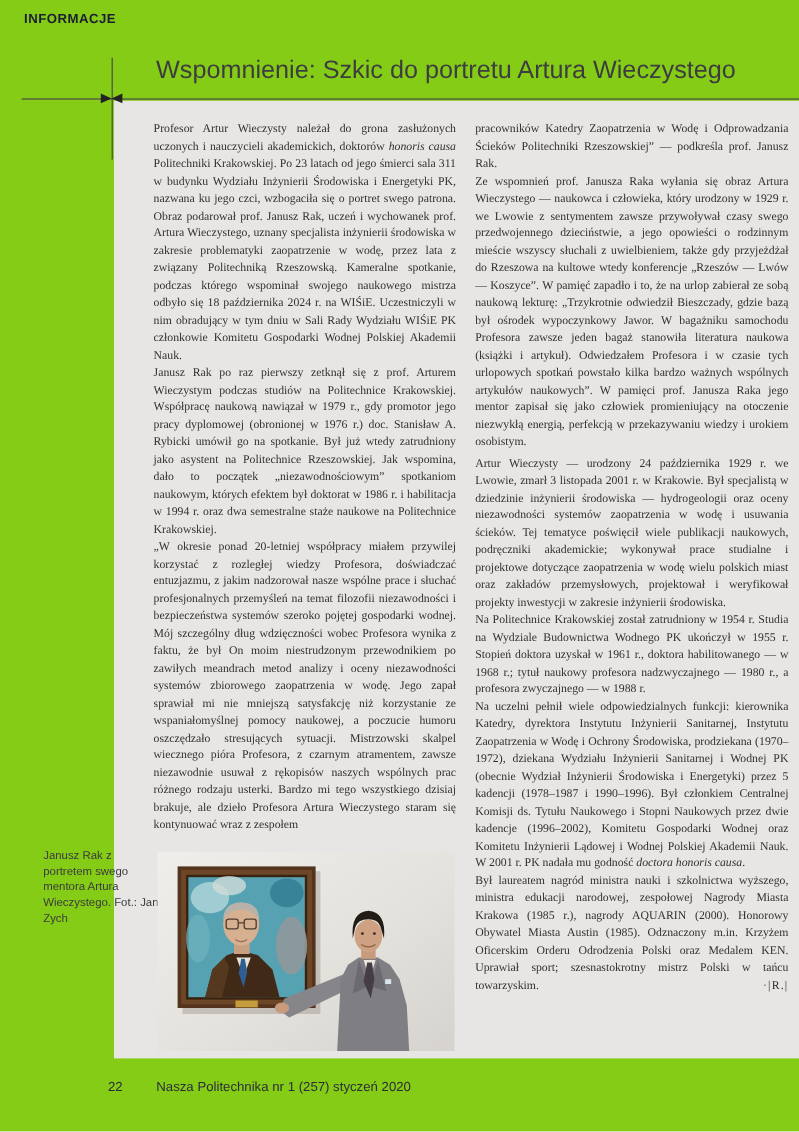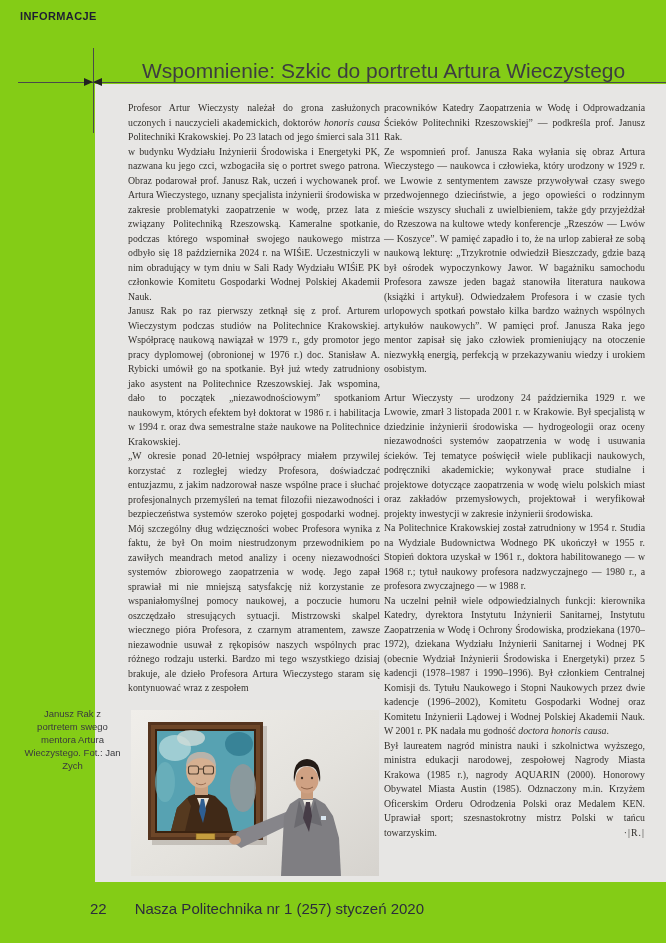--- a/index.html
+++ b/index.html
@@ -36,55 +36,54 @@
     border-right:9px solid #222;
   }
 
   .col{
     position:absolute;top:101px;
     font-family:"Liberation Serif","DejaVu Serif",serif;
     font-size:9.8px;line-height:14.5px;color:#33302c;
     text-align:justify;
   }
   #col1{left:128px;width:252px;}
-  #col2{left:384px;width:261px;font-family:Liberation Serif, serif;}
+  #col2{left:396px;width:261px;font-family:Liberation Serif, serif;}
   .col p{margin:0;padding:0;}
-  .col p.gap{margin-top:14px;}
+  .col p.gap{margin-top:3px;}
   .it{font-style:italic;}
   .endmark{float:right;font-style:normal;letter-spacing:1px;}
 
   .caption{
-    position:absolute;left:24px;top:707px;width:97px;
+    position:absolute;left:36px;top:707px;width:97px;
     font-size:9.5px;line-height:13px;color:#3a3a3e;
     font-family:"Liberation Sans","DejaVu Sans",sans-serif;
-    text-align:center;
   }
 
   .photo{
     position:absolute;left:131px;top:710px;width:248px;height:166px;
     overflow:hidden;
   }
 
   .footer{
     position:absolute;left:90px;top:900px;
     display:flex;gap:28px;align-items:flex-start;
-    font-size:15px;color:#2c2c3c;
+    font-size:11px;color:#2c2c3c;
     font-family:"Liberation Sans","DejaVu Sans",sans-serif;
   }
 </style>
 </head>
 <body>
 
 <div class="page">
 
   <div class="kicker">INFORMACJE</div>
 
   <div class="content-bg"></div>
 
-  <h1 class="title" style="margin:12px;">Wspomnienie: Szkic do portretu Artura Wieczystego</h1>
+  <h1 class="title" style="margin:0;">Wspomnienie: Szkic do portretu Artura Wieczystego</h1>
 
   <div class="vrule"></div>
   <div class="hrule"></div>
   <div class="arrow-right"></div>
   <div class="arrow-left"></div>
 
   <div class="col" id="col1">
       <p><span>Profesor Artur Wieczysty należał do grona zasłużonych uczonych i nauczycieli akademickich, doktorów </span><span class="it">honoris causa</span><span> Politechniki Krakowskiej. Po 23 latach od jego śmierci sala 311 w budynku Wydziału Inżynierii Środowiska i Energetyki PK, nazwana ku jego czci, wzbogaciła się o portret swego patrona. Obraz podarował prof. Janusz Rak, uczeń i wychowanek prof. Artura Wieczystego, uznany specjalista inżynierii środowiska w zakresie problematyki zaopatrzenie w wodę, przez lata z związany Politechniką Rzeszowską. Kameralne spotkanie, podczas którego wspominał swojego naukowego mistrza odbyło się 18 października 2024 r. na WIŚiE. Uczestniczyli w nim obradujący w tym dniu w Sali Rady Wydziału WIŚiE PK członkowie Komitetu Gospodarki Wodnej Polskiej Akademii Nauk.</span></p>
       <p><span>Janusz Rak po raz pierwszy zetknął się z prof. Arturem Wieczystym podczas studiów na Politechnice Krakowskiej. Współpracę naukową nawiązał w 1979 r., gdy promotor jego pracy dyplomowej (obronionej w 1976 r.) doc. Stanisław A. Rybicki umówił go na spotkanie. Był już wtedy zatrudniony jako asystent na Politechnice Rzeszowskiej. Jak wspomina, dało to początek „niezawodnościowym” spotkaniom naukowym, których efektem był doktorat w 1986 r. i habilitacja w 1994 r. oraz dwa semestralne staże naukowe na Politechnice Krakowskiej.</span></p>
       <p><span>„W okresie ponad 20-letniej współpracy miałem przywilej korzystać z rozległej wiedzy Profesora, doświadczać entuzjazmu, z jakim nadzorował nasze wspólne prace i słuchać profesjonalnych przemyśleń na temat filozofii niezawodności i bezpieczeństwa systemów szeroko pojętej gospodarki wodnej. Mój szczególny dług wdzięczności wobec Profesora wynika z faktu, że był On moim niestrudzonym przewodnikiem po zawiłych meandrach metod analizy i oceny niezawodności systemów zbiorowego zaopatrzenia w wodę. Jego zapał sprawiał mi nie mniejszą satysfakcję niż korzystanie ze wspaniałomyślnej pomocy naukowej, a poczucie humoru oszczędzało stresujących sytuacji. Mistrzowski skalpel wiecznego pióra Profesora, z czarnym atramentem, zawsze niezawodnie usuwał z rękopisów naszych wspólnych prac różnego rodzaju usterki. Bardzo mi tego wszystkiego dzisiaj brakuje, ale dzieło Profesora Artura Wieczystego staram się kontynuować wraz z zespołem</span></p>

